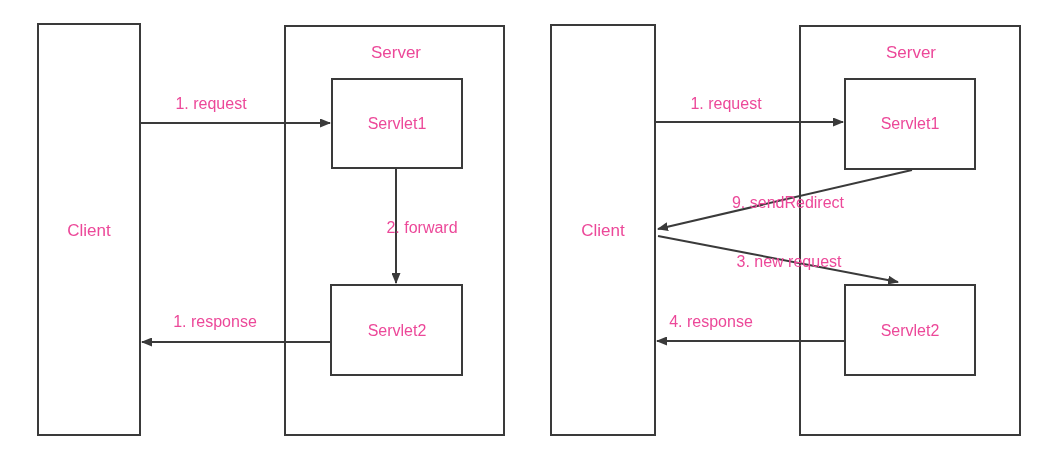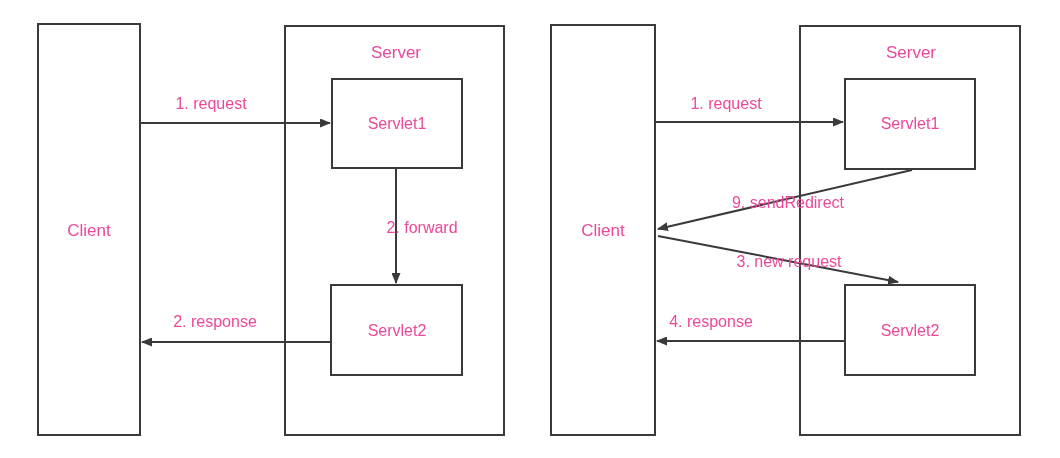--- a/index.html
+++ b/index.html
@@ -86,21 +86,21 @@
   <div class="label centered big" style="left:396px; top:52px;">Server</div>
 
   <div class="label centered" style="left:397px; top:124px;">Servlet1</div>
 
   <div class="label centered" style="left:397px; top:331px;">Servlet2</div>
 
   <div class="label centered" style="left:211px; top:104px;">1. request</div>
 
   <div class="label centered" style="left:399px; top:228px;margin-left:23px;">2. forward</div>
 
-  <div class="label centered" style="left:215px; top:322px;">2. response</div>
+  <div class="label centered" style="left:215px; top:322px;">1. response</div>
 
   <div class="label centered big" style="left:603px; top:230px;">Client</div>
 
   <div class="label centered big" style="left:911px; top:52px;">Server</div>
 
   <div class="label centered" style="left:910px; top:124px;">Servlet1</div>
 
   <div class="label centered" style="left:910px; top:331px;">Servlet2</div>
 
   <div class="label centered" style="left:726px; top:104px;">1. request</div>

